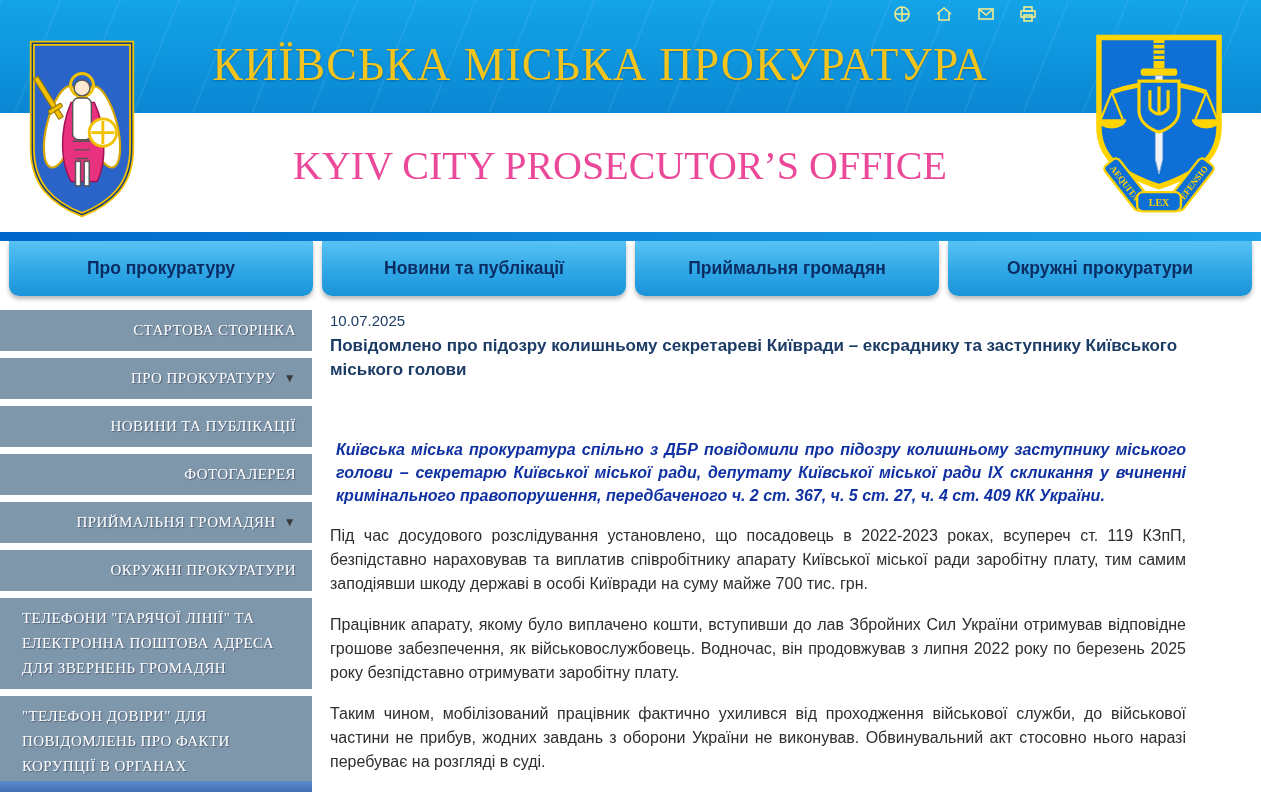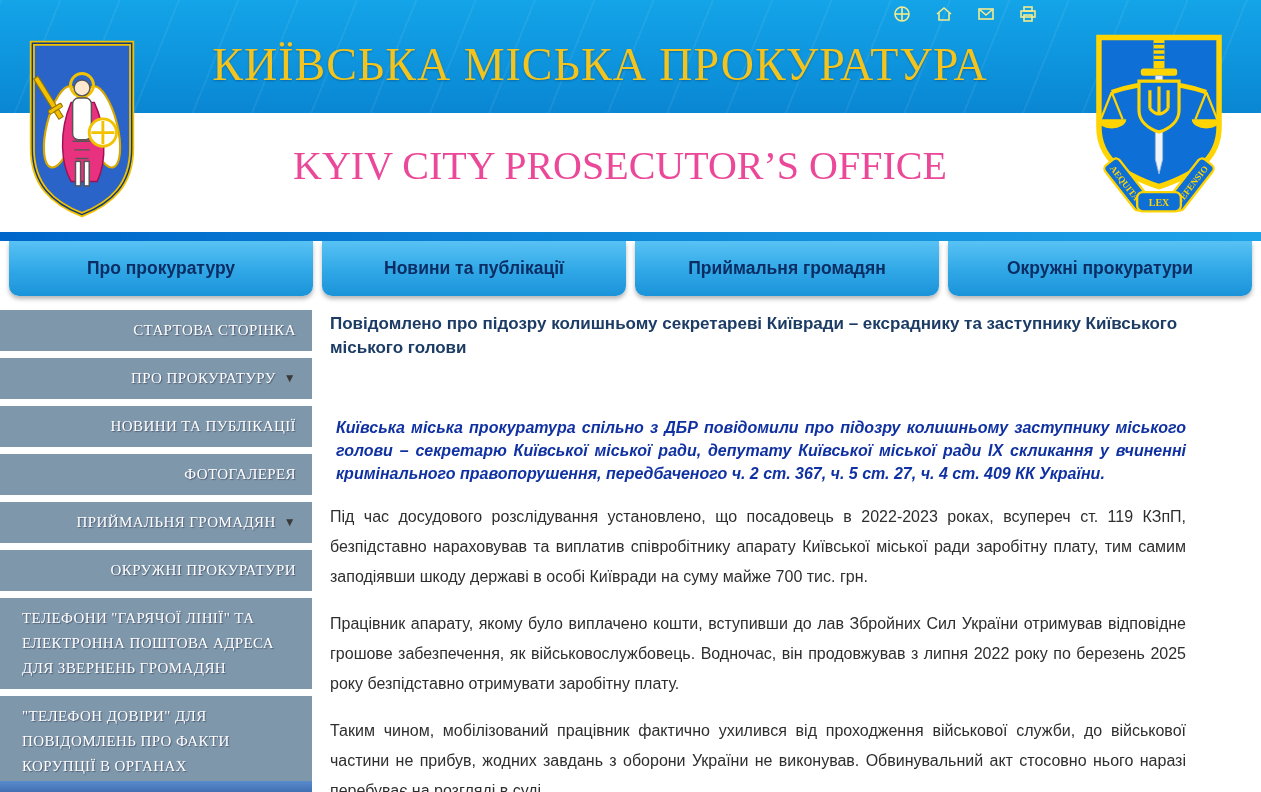--- a/index.html
+++ b/index.html
@@ -56,21 +56,21 @@
     background:linear-gradient(180deg,#5a8ccc,#416fb2);
   }
   
   .main{position:absolute;top:312px;left:330px;width:856px;}
   .date{font-size:15px;color:#1c3c66;margin:0 0 5px 0;}
   .art-title{font-size:17px;font-weight:bold;color:#1c3c66;line-height:24px;margin:0;}
   .lead{
     margin:56px 0 0 6px;color:#1031a2;font-weight:bold;font-style:italic;
     font-size:16px;line-height:23px;text-align:justify;
   }
-  .para{margin:17px 0 0 0;color:#2e2e2e;font-size:16px;line-height:30px;text-align:justify;}
+  .para{margin:17px 0 0 0;color:#2e2e2e;font-size:16px;line-height:24px;text-align:justify;}
 </style>
 </head>
 <body>
 
 <div class="header-blue"></div>
 
 <div class="topbar-icons">
   <svg class="tb-icon" viewBox="0 0 18 18" fill="none" stroke="#f3eb8e" stroke-width="1.6">
     <circle cx="9" cy="9" r="7"></circle>
       <line x1="2" y1="9" x2="16" y2="9"></line>
@@ -175,18 +175,19 @@
   <div class="side-item">
     <span>"ТЕЛЕФОН ДОВІРИ" ДЛЯ ПОВІДОМЛЕНЬ ПРО ФАКТИ КОРУПЦІЇ В ОРГАНАХ ПРОКУРАТУРИ</span>
   </div>
   <div class="side-item">
     
   </div>
 </div>
 <div class="side-strip"></div>
 
 <div class="main">
+  <p class="date">10.07.2025</p>
   <p class="art-title">Повідомлено про підозру колишньому секретареві Київради – ексраднику та заступнику Київського міського голови</p>
   <p class="lead">Київська міська прокуратура спільно з ДБР повідомили про підозру колишньому заступнику міського голови – секретарю Київської міської ради, депутату Київської міської ради IX скликання у вчиненні кримінального правопорушення, передбаченого ч. 2 ст. 367, ч. 5 ст. 27, ч. 4 ст. 409 КК України.</p>
   <p class="para">Під час досудового розслідування установлено, що посадовець в 2022-2023 роках, всупереч ст. 119 КЗпП, безпідставно нараховував та виплатив співробітнику апарату Київської міської ради заробітну плату, тим самим заподіявши шкоду державі в особі Київради на суму майже 700 тис. грн.</p>
   <p class="para">Працівник апарату, якому було виплачено кошти, вступивши до лав Збройних Сил України отримував відповідне грошове забезпечення, як військовослужбовець. Водночас, він продовжував з липня 2022 року по березень 2025 року безпідставно отримувати заробітну плату.</p>
   <p class="para">Таким чином, мобілізований працівник фактично ухилився від проходження військової служби, до військової частини не прибув, жодних завдань з оборони України не виконував. Обвинувальний акт стосовно нього наразі перебуває на розгляді в суді.</p>
 </div>
 
 </body></html>

